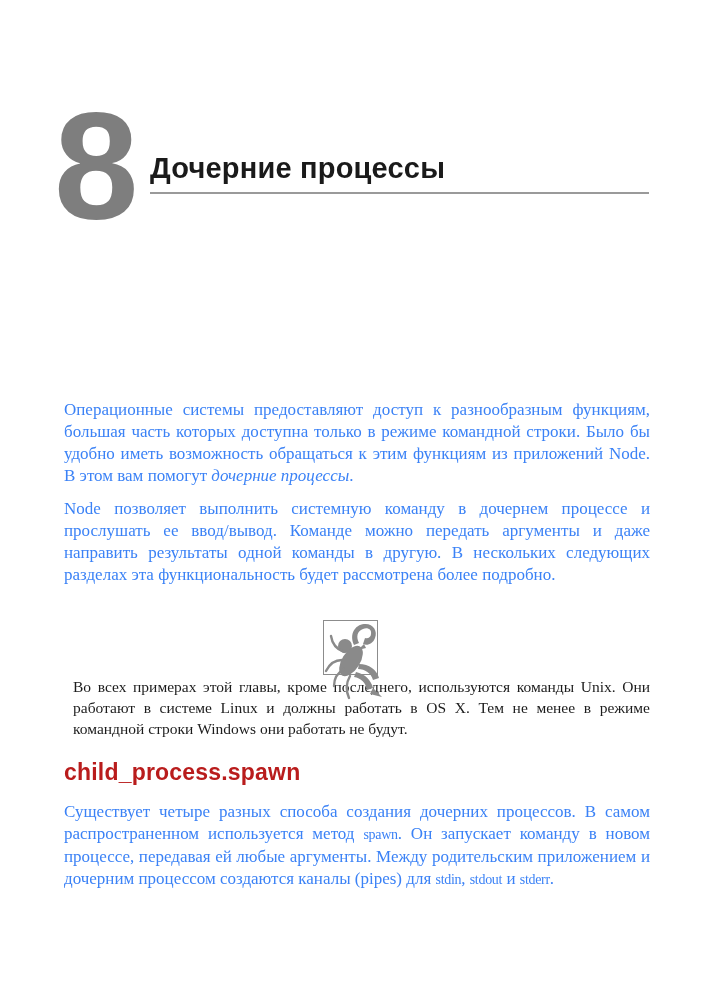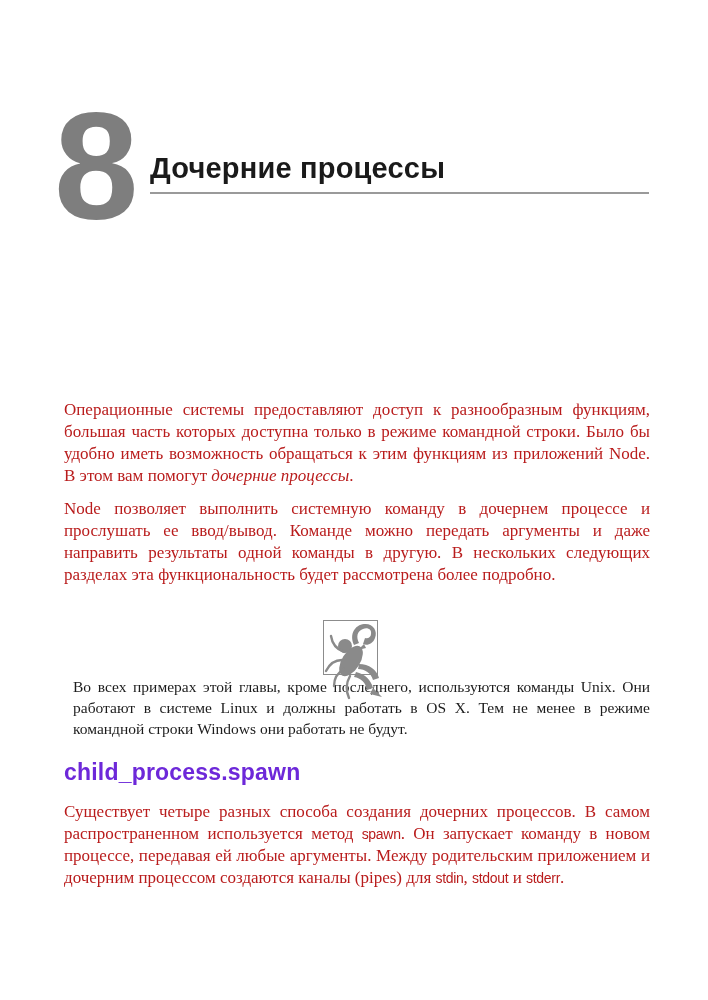--- a/index.html
+++ b/index.html
@@ -32,25 +32,25 @@
     border-top:2px solid #9a9a9a;
   }
   
   .body-block {
     position:absolute; left:64px; top:399px; width:586px;
   }
   p.body-par {
     font-size:17px; line-height:22px;
     text-align:justify;
     margin-bottom:11px;
-    color:#b91c1c;
+    color:#3b82f6;
   }
   p.body-par em { font-style:italic; }
   code.inline-code {
-    font-family:Liberation Sans, sans-serif;
+    font-family:Liberation Serif, serif;
     font-size:14px; letter-spacing:-0.3px;
   }
   
   .note {
     display:flex; align-items:center;
     margin-top:34px; margin-bottom:19px;
     padding-left:9px;
     flex-direction:column;
   }
   .note-icon-box {
@@ -65,21 +65,21 @@
     font-size:15.5px; line-height:21px;
     text-align:justify;
     padding-top:1px;
     color:#1c1c1c;
   }
   
   h2.section-heading {
     font-family:"Liberation Sans", sans-serif;
     font-weight:bold; font-size:23px; line-height:28px;
     letter-spacing:0.2px;
-    color:#6d28d9;
+    color:#b91c1c;
     margin-bottom:15px;
   }
 </style>
 </head>
 <body>
 
 <div class="page">
 
   <div class="chapter-num">8</div>
   <h1 class="chapter-title">Дочерние процессы</h1>

